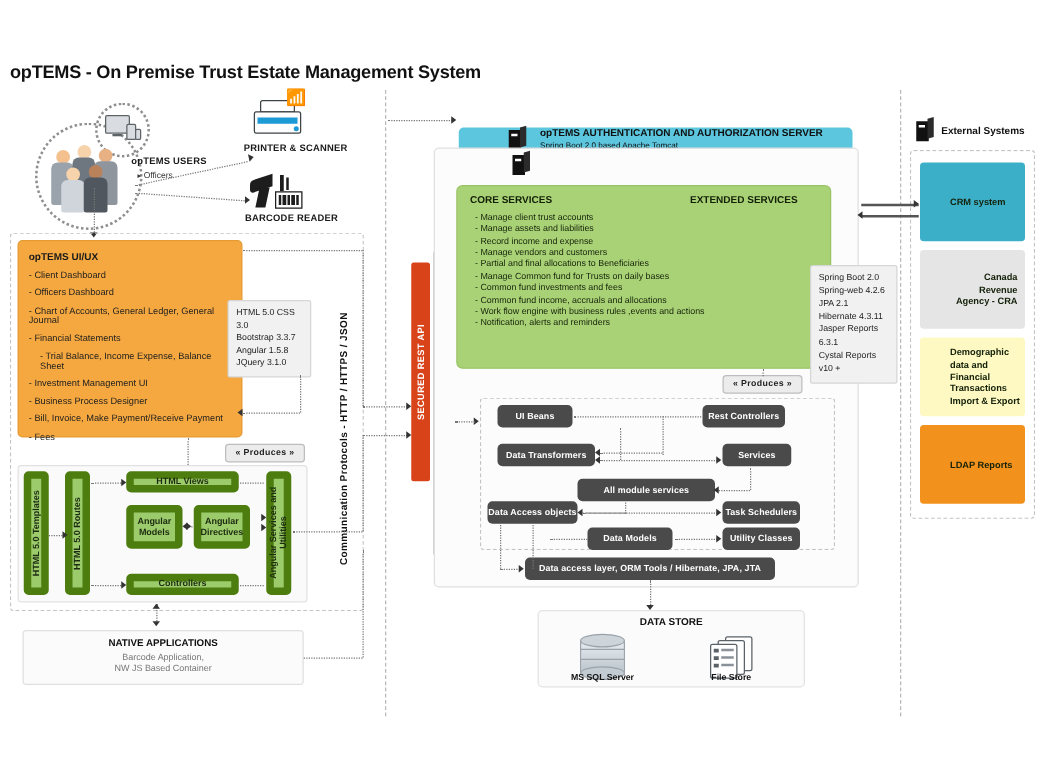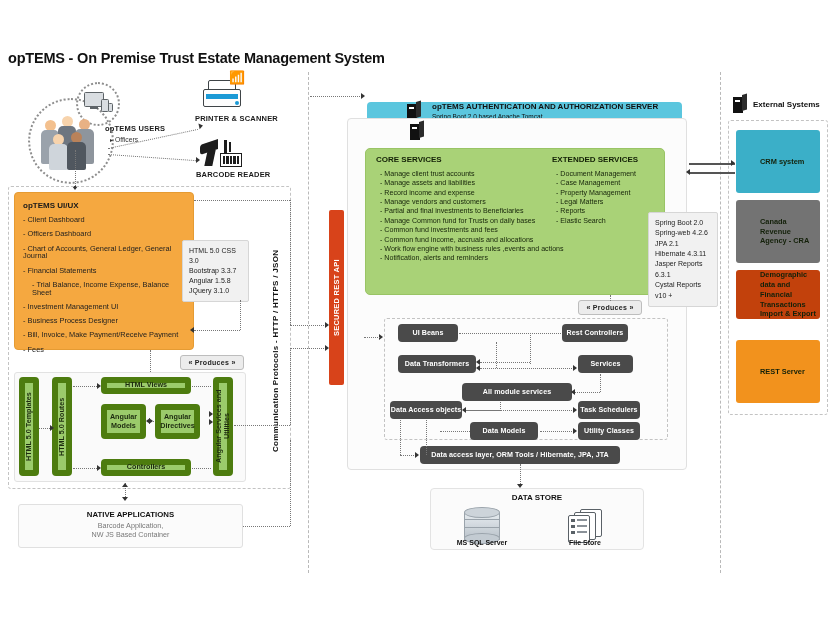--- a/index.html
+++ b/index.html
@@ -350,37 +350,29 @@
     </div>
 </div>
 
 <div class="abs" id="services-panel" style="left:365px; top:148px; width:300px; height:147px;">
   <div class="abs svc-col-title" style="left:10px; top:6px;">CORE SERVICES</div>
   <ul class="svc-list" style="position:absolute; left:14px; top:21px;">
     <li>- Manage client trust accounts</li>
     <li>- Manage assets and liabilities</li>
     <li>- Record income and expense</li>
     <li>- Manage vendors and customers</li>
-    <li>- Partial and final investments to Beneficiaries</li>
+    <li>- Partial and final allocations to Beneficiaries</li>
     <li>- Manage Common fund for Trusts on daily bases</li>
     <li>- Common fund investments and fees</li>
     <li>- Common fund income, accruals and allocations</li>
     <li>- Work flow engine with business rules ,events and actions</li>
     <li>- Notification, alerts and reminders</li>
   </ul>
 
   <div class="abs svc-col-title" style="left:186px; top:6px;">EXTENDED SERVICES</div>
-  <ul class="svc-list" style="position:absolute; left:190px; top:21px;">
-    <li>- Document Management</li>
-    <li>- Case Management</li>
-    <li>- Property Management</li>
-    <li>- Legal Matters</li>
-    <li>- Reports</li>
-    <li>- Elastic Search</li>
-  </ul>
 </div>
 
 <div class="abs callout" style="left:648px; top:212px; width:70px; line-height:1.48;">
   <div>Spring Boot 2.0</div>
   <div>Spring-web 4.2.6</div>
   <div>JPA 2.1</div>
   <div>Hibernate 4.3.11</div>
   <div>Jasper Reports 6.3.1</div>
   <div>Cystal Reports v10 +</div>
 </div>
@@ -467,26 +459,26 @@
       <div class="slot"></div>
     </div>
   <div class="t">External Systems</div>
 </div>
 
 <div class="abs dashbox" style="left:728px; top:120px; width:100px; height:295px;"></div>
 
 <div class="abs extbox" style="left:736px; top:130px; width:84px; height:63px; background:#3BAFC8;">
   <span>CRM system</span>
 </div>
-<div class="abs extbox" style="left:736px; top:200px; width:84px; height:63px; background:#737373;">
+<div class="abs extbox" style="left:736px; top:200px; width:84px; height:63px; background:#e5e5e5;text-align:right;">
   <span style="padding-right:6px;">Canada Revenue Agency - CRA</span>
 </div>
-<div class="abs extbox" style="left:736px; top:270px; width:84px; height:49px; background:#c2410c;justify-content:flex-end;">
+<div class="abs extbox" style="left:736px; top:270px; width:84px; height:63px; background:#fef9c3;justify-content:flex-end;">
   <span style="padding-right:4px;">Demographic data and Financial Transactions Import &amp; Export</span>
 </div>
 <div class="abs extbox" style="left:736px; top:340px; width:84px; height:63px; background:#F2921D;">
-  <span>REST Server</span>
+  <span>LDAP Reports</span>
 </div>
 
 <div class="ln" style="left:689px; top:163px; width:46px; height:1.5px;"></div>
 <div class="arrow-r" style="left:731px; top:160px;"></div>
 <div class="ln" style="left:689px; top:172px; width:46px; height:1.5px;"></div>
 <div class="arrow-l" style="left:686px; top:169px;"></div>
 
 </body></html>

